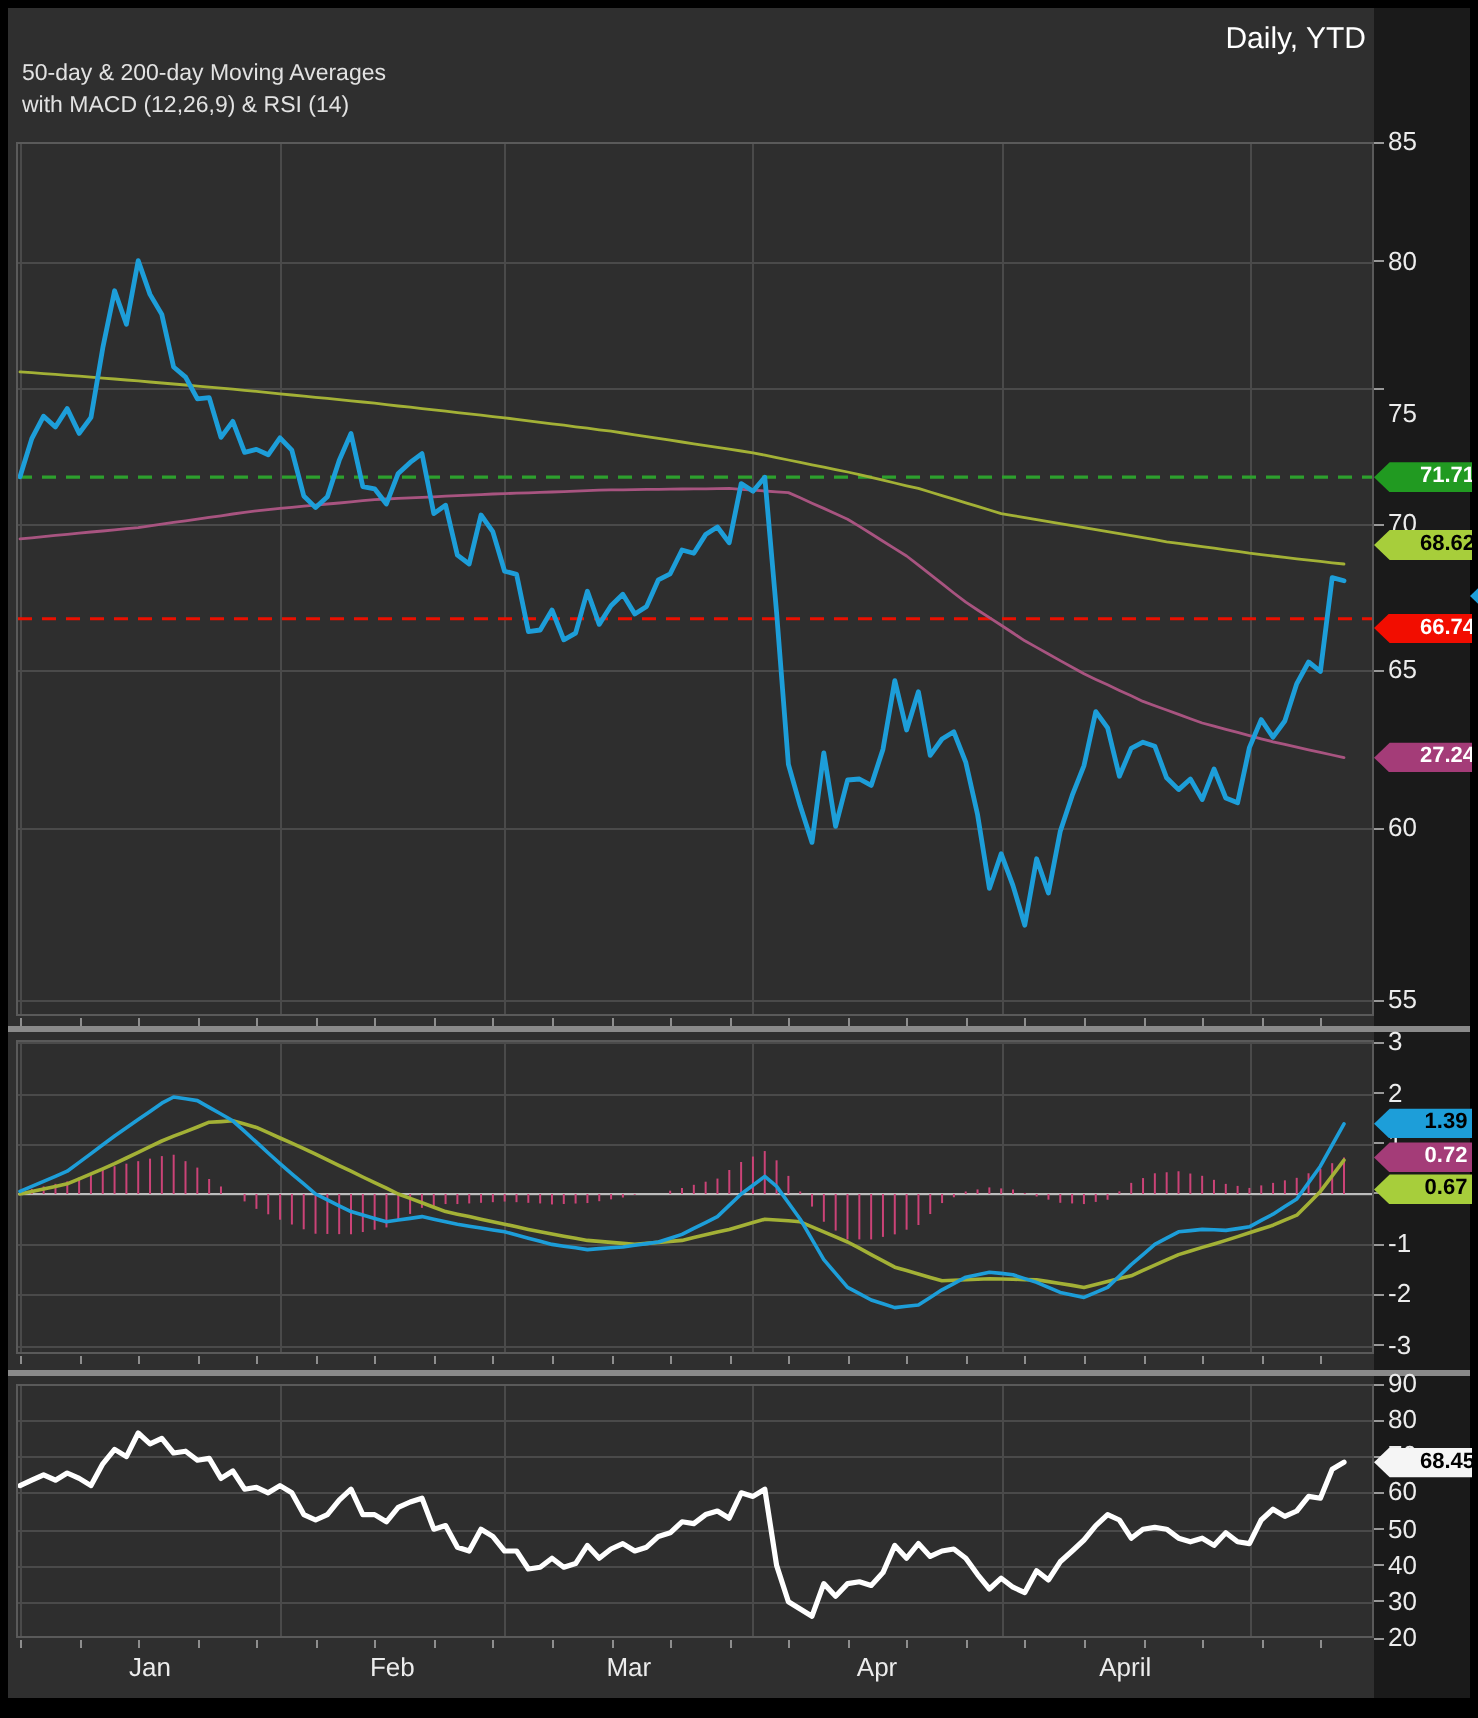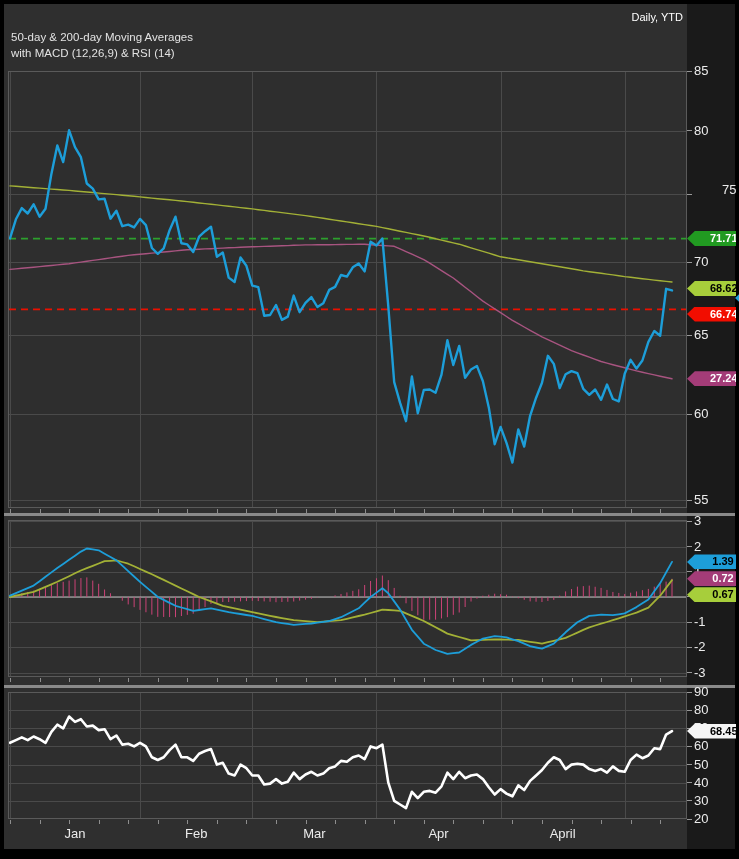--- a/index.html
+++ b/index.html
@@ -5,21 +5,21 @@
   html,body{margin:0;padding:0;background:#000;}
   #stage{
     position:relative;width:739px;height:859px;background:#000;overflow:hidden;
     font-family:"Liberation Sans",sans-serif;
   }
   .content-bg{position:absolute;left:4px;top:4px;width:731px;height:845px;background:#2f2f2f;}
   .gutter{position:absolute;left:687px;top:4px;width:48px;height:845px;background:#1a1a1a;}
   .separator{position:absolute;left:4px;width:731px;height:3px;background:#8a8a8a;}
   .hdr-title{position:absolute;left:11px;top:8px;font-size:17px;font-weight:600;color:#ffffff;}
   .hdr-sub{position:absolute;left:11px;font-size:11.5px;color:#e2e2e2;}
-  .hdr-range{position:absolute;right:56px;top:11px;font-size:11px;color:#ffffff;}
+  .hdr-range{position:absolute;right:56px;top:11px;font-size:15px;color:#ffffff;}
   .panel-svg{position:absolute;overflow:visible;}
   .ylabel{position:absolute;left:694px;font-size:13px;color:#ececec;white-space:nowrap;}
   .tmark{position:absolute;left:687px;width:5px;height:1px;background:#999;}
   .badge{
     position:absolute;left:687px;width:49px;height:15px;line-height:15px;
     font-size:11px;font-weight:bold;text-align:center;padding-left:23px;box-sizing:border-box;
     clip-path:polygon(0 50%,16% 0,100% 0,100% 100%,16% 100%);
   }
   .mlabel{position:absolute;top:826px;transform:translateX(-50%);font-size:13px;color:#ececec;}
 </style>
@@ -78,31 +78,31 @@
       <line x1="564.5" y1="438" x2="564.5" y2="442" stroke="#8e8e8e" stroke-width="1"></line>
       <line x1="593.5" y1="438" x2="593.5" y2="442" stroke="#8e8e8e" stroke-width="1"></line>
       <line x1="623.5" y1="438" x2="623.5" y2="442" stroke="#8e8e8e" stroke-width="1"></line>
       <line x1="652.5" y1="438" x2="652.5" y2="442" stroke="#8e8e8e" stroke-width="1"></line>
     </svg>
     <div class="tmark" style="top: 70.5px;"></div>
     <div class="ylabel" style="top: 63px;">85</div>
     <div class="tmark" style="top: 130.256px;"></div>
     <div class="ylabel" style="top: 122.756px;">80</div>
     <div class="tmark" style="top: 193.87px;"></div>
-    <div class="ylabel" style="top: 182px; margin-left: 28px;">75</div>
+    <div class="ylabel" style="top: 199px;">75</div>
     <div class="tmark" style="top: 261.875px;"></div>
     <div class="ylabel" style="top: 254.375px;">70</div>
     <div class="tmark" style="top: 334.922px;"></div>
     <div class="ylabel" style="top: 327.422px;">65</div>
     <div class="tmark" style="top: 413.818px;"></div>
     <div class="ylabel" style="top: 406.318px;">60</div>
     <div class="tmark" style="top: 499.583px;"></div>
     <div class="ylabel" style="top: 492.083px;">55</div>
     <div class="badge" style="top: 231.086px; background: rgb(33, 154, 33); color: rgb(255, 255, 255);">71.71</div>
-    <div class="badge" style="top: 281px; background: rgb(167, 206, 59); color: rgb(0, 0, 0);">68.62</div>
+    <div class="badge" style="top: 265px; background: rgb(167, 206, 59); color: rgb(0, 0, 0);">68.62</div>
     <div class="badge" style="top: 290.501px; background: rgb(29, 158, 217); color: rgb(0, 0, 0); margin-left: 48px;">68.04</div>
     <div class="badge" style="top: 306.501px; background: rgb(242, 13, 0); color: rgb(255, 255, 255);">66.74</div>
     <div class="badge" style="top: 371.323px; background: rgb(164, 60, 120); color: rgb(255, 255, 255);">27.24</div>
     <svg width="679" height="163" class="panel-svg" style="left: 8px; top: 520px;">
       <rect x="0" y="0" width="679" height="157" fill="#2e2e2e"></rect>
       <line x1="1" y1="1.5" x2="678" y2="1.5" stroke="#4a4a4a" stroke-width="1"></line>
       <line x1="1" y1="27.5" x2="678" y2="27.5" stroke="#4a4a4a" stroke-width="1"></line>
       <line x1="1" y1="52.5" x2="678" y2="52.5" stroke="#4a4a4a" stroke-width="1"></line>
       <line x1="1" y1="77.5" x2="678" y2="77.5" stroke="#4a4a4a" stroke-width="1"></line>
       <line x1="1" y1="102.5" x2="678" y2="102.5" stroke="#4a4a4a" stroke-width="1"></line>

